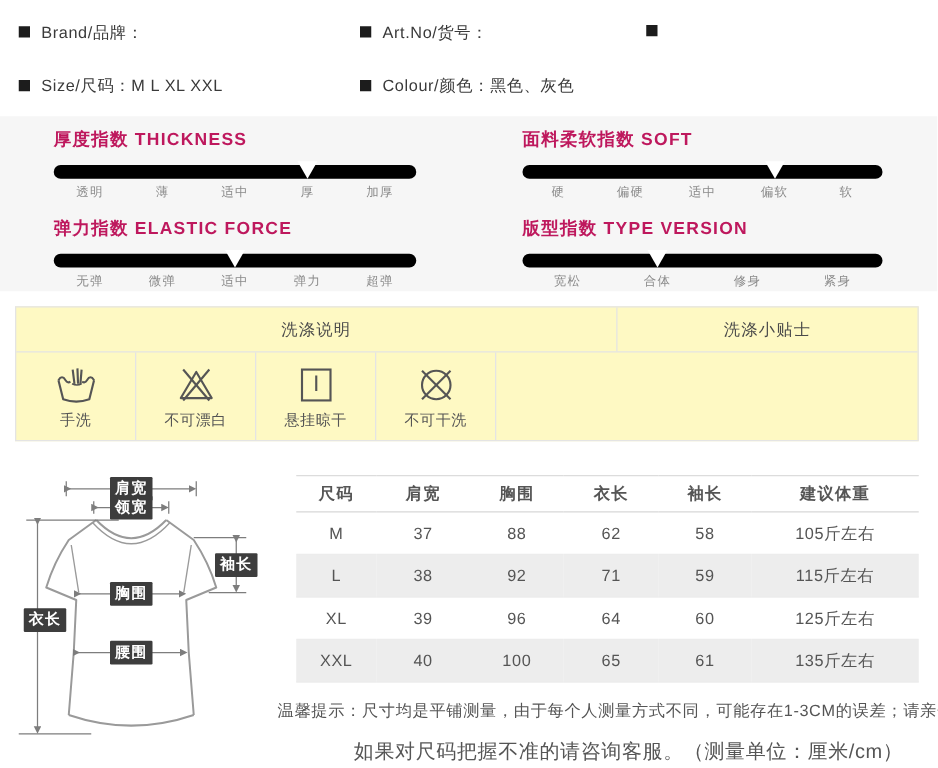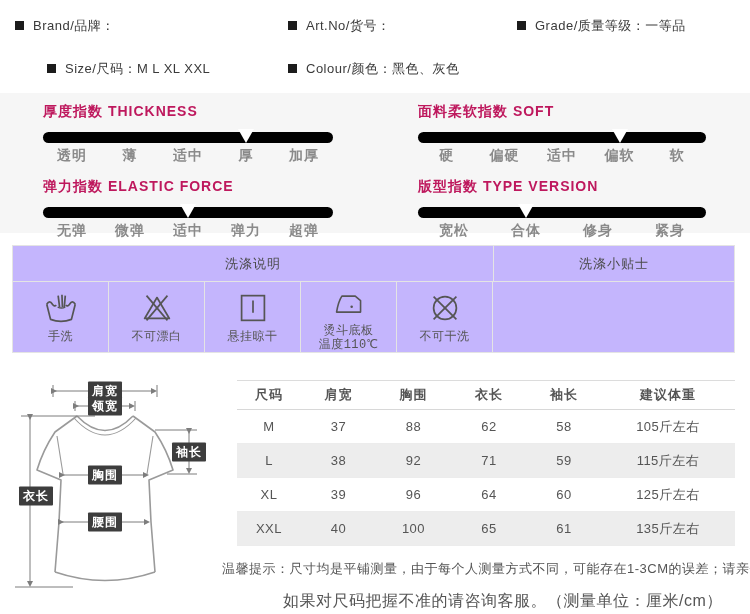--- a/index.html
+++ b/index.html
@@ -8,33 +8,33 @@
     font-family:"Liberation Sans","DejaVu Sans",sans-serif;color:#333;
     overflow:hidden;
   }
   
   .info-section{position:absolute;top:0;left:0;width:750px;height:93px;background:#fff;}
   .info-item{position:absolute;font-size:13px;color:#3a3a3a;white-space:nowrap;letter-spacing:0.5px;}
   .info-item .sq{display:inline-block;width:9px;height:9px;background:#1c1c1c;margin-right:9px;}
   .info-item:nth-of-type(1){left:15px;top:17px;}
   .info-item:nth-of-type(2){left:288px;top:17px;}
   .info-item:nth-of-type(3){left:517px;top:17px;}
-  .info-item:nth-of-type(4){left:15px;top:60px;margin-left:32px;}
+  .info-item:nth-of-type(4){left:15px;top:60px;}
   .info-item:nth-of-type(5){left:288px;top:60px;}
   
   .slider-band{position:absolute;top:93px;left:0;width:750px;height:140px;background:#f6f6f6;}
   .sliders-grid{display:grid;grid-template-columns:290px 288px;column-gap:85px;row-gap:13px;padding:10px 0 0 43px;}
   .slider-title{font-size:14px;font-weight:bold;color:#be185d;letter-spacing:1px;margin-bottom:11px;}
   .slider-bar{position:relative;height:11px;background:#000;border-radius:6px;margin-bottom:4px;}
   .slider-marker{position:absolute;top:-3px;width:0;height:0;transform:translateX(-50%);
     border-left:8px solid transparent;border-right:8px solid transparent;border-top:14px solid #fff;}
-  .slider-labels{display:flex;font-size:14px;color:#8a8a8a;letter-spacing:1px;font-weight:bold;}
+  .slider-labels{display:flex;font-size:10px;color:#8a8a8a;letter-spacing:1px;}
   .slider-labels span{flex:1;text-align:center;}
   
-  .wash-table{position:absolute;top:245px;left:12px;width:721px;border:1px solid #e4e4e4;background:#c4b5fd;}
+  .wash-table{position:absolute;top:245px;left:12px;width:721px;border:1px solid #e4e4e4;background:#fef9c3;}
   .wash-header{display:flex;height:35px;border-bottom:1px solid #e4e4e4;}
   .wash-header-cell{display:flex;align-items:center;justify-content:center;font-size:13px;color:#4a4a4a;letter-spacing:1px;}
   .wash-header-cell.left{width:480px;border-right:1px solid #e4e4e4;}
   .wash-header-cell.right{flex:1;}
   .wash-body{display:flex;height:70px;}
   .wash-cell{width:96px;border-right:1px solid #e4e4e4;display:flex;flex-direction:column;align-items:center;padding-top:7px;box-sizing:border-box;}
   .wash-cell svg{display:block;}
   .wash-label{font-size:12px;color:#555;margin-top:3px;line-height:14px;text-align:center;letter-spacing:0.5px;font-family:Liberation Mono, monospace;}
   .wash-tips{flex:1;padding:6px 0 0 13px;box-sizing:border-box;}
   .wash-tip-line{font-size:12px;color:#4a4a4a;line-height:16px;letter-spacing:0.5px;}
@@ -50,21 +50,21 @@
   
   .note-line1{position:absolute;top:560px;left:222px;font-size:13px;color:#555;letter-spacing:0.5px;white-space:nowrap;}
   .note-line2{position:absolute;top:591px;left:283px;font-size:16px;color:#555;letter-spacing:0.5px;white-space:nowrap;}
 </style>
 </head>
 <body>
 
 <div class="info-section">
   <div class="info-item"><span class="sq"></span><span>Brand/品牌：</span></div>
   <div class="info-item"><span class="sq"></span><span>Art.No/货号：</span></div>
-  <div class="info-item"><span class="sq"></span><span>Grade/质量等级：一等品</span></div>
+  <div class="info-item"><span class="sq"></span></div>
   <div class="info-item"><span class="sq"></span><span>Size/尺码：M L XL XXL</span></div>
   <div class="info-item"><span class="sq"></span><span>Colour/颜色：黑色、灰色</span></div>
 </div>
 
 <div class="slider-band">
   <div class="sliders-grid" id="sliders-grid">
       <div class="slider">
         <div class="slider-title">厚度指数 THICKNESS</div>
         <div class="slider-bar">
           <div class="slider-marker" style="left: 70%;"></div>
@@ -147,29 +147,20 @@
       <div class="wash-label">不可漂白</div>
     </div>
     <div class="wash-cell">
       <svg width="38" height="38" viewBox="0 0 40 40">
         <g fill="none" stroke="#555" stroke-width="1.8">
           <rect x="8" y="7" width="24" height="26"></rect>
           <line x1="20" y1="12" x2="20" y2="25"></line>
         </g>
       </svg>
       <div class="wash-label">悬挂晾干</div>
-    </div>
-    <div class="wash-cell">
-      <svg width="38" height="34" viewBox="0 0 40 36">
-        <g fill="none" stroke="#555" stroke-width="1.8" stroke-linejoin="round">
-          <path d="M12 8 H27 L33 13 V26 H6 Q8 14 12 8 Z"></path>
-          <circle cx="23" cy="20" r="1.4" fill="#555" stroke="none"></circle>
-        </g>
-      </svg>
-      <div class="wash-label"><span>烫斗底板</span><br><span>温度110℃</span></div>
     </div>
     <div class="wash-cell">
       <svg width="38" height="38" viewBox="0 0 40 40">
         <g fill="none" stroke="#555" stroke-width="1.8">
           <circle cx="20" cy="20" r="12"></circle>
           <line x1="8" y1="8" x2="32" y2="32"></line>
           <line x1="32" y1="8" x2="8" y2="32"></line>
         </g>
       </svg>
       <div class="wash-label">不可干洗</div>

